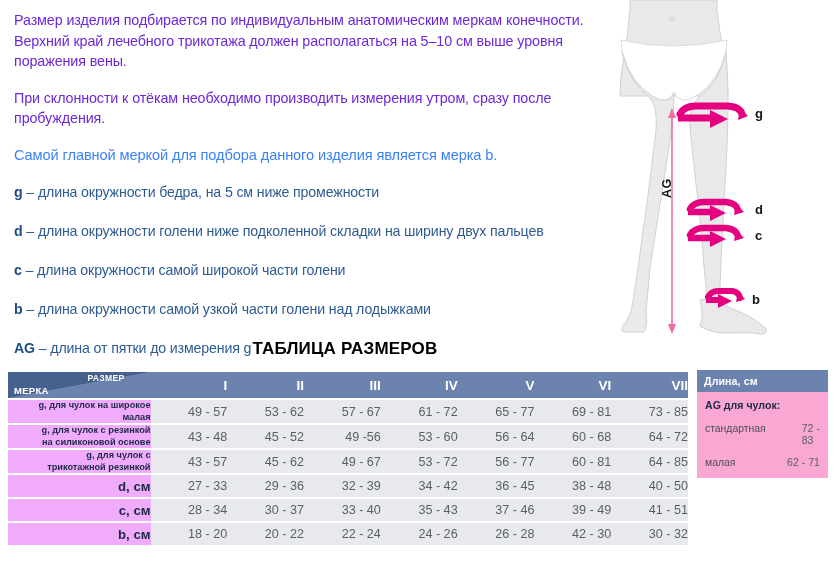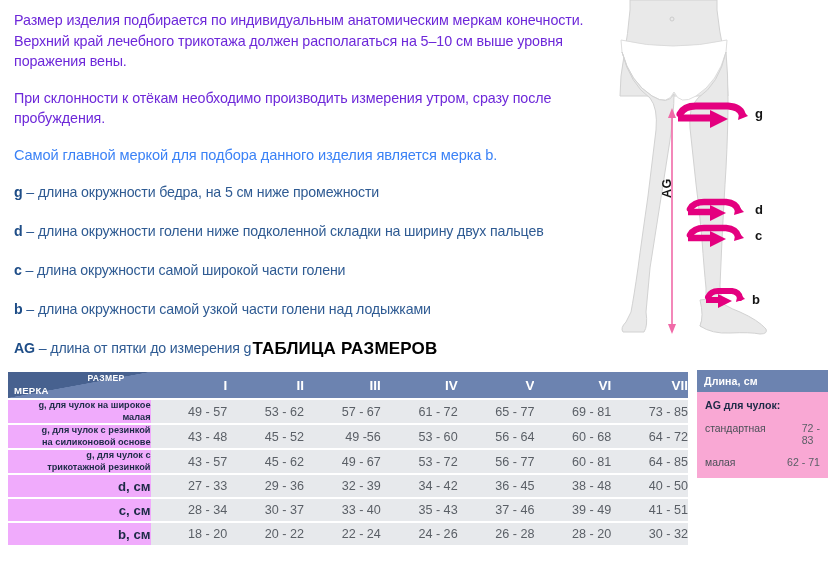--- a/index.html
+++ b/index.html
@@ -340,21 +340,21 @@
           <td class="val-cell">41 - 51</td>
         </tr>
 
         <tr>
           <td class="lbl-cell big">b, см</td>
           <td class="val-cell">18 - 20</td>
           <td class="val-cell">20 - 22</td>
           <td class="val-cell">22 - 24</td>
           <td class="val-cell">24 - 26</td>
           <td class="val-cell">26 - 28</td>
-          <td class="val-cell">28 - 20</td>
+          <td class="val-cell">42 - 30</td>
           <td class="val-cell">30 - 32</td>
         </tr>
 
       </tbody>
     </table>
   </div>
 
   <div class="side">
     <div class="side-hdr">Длина, см</div>
     <div class="side-body">

